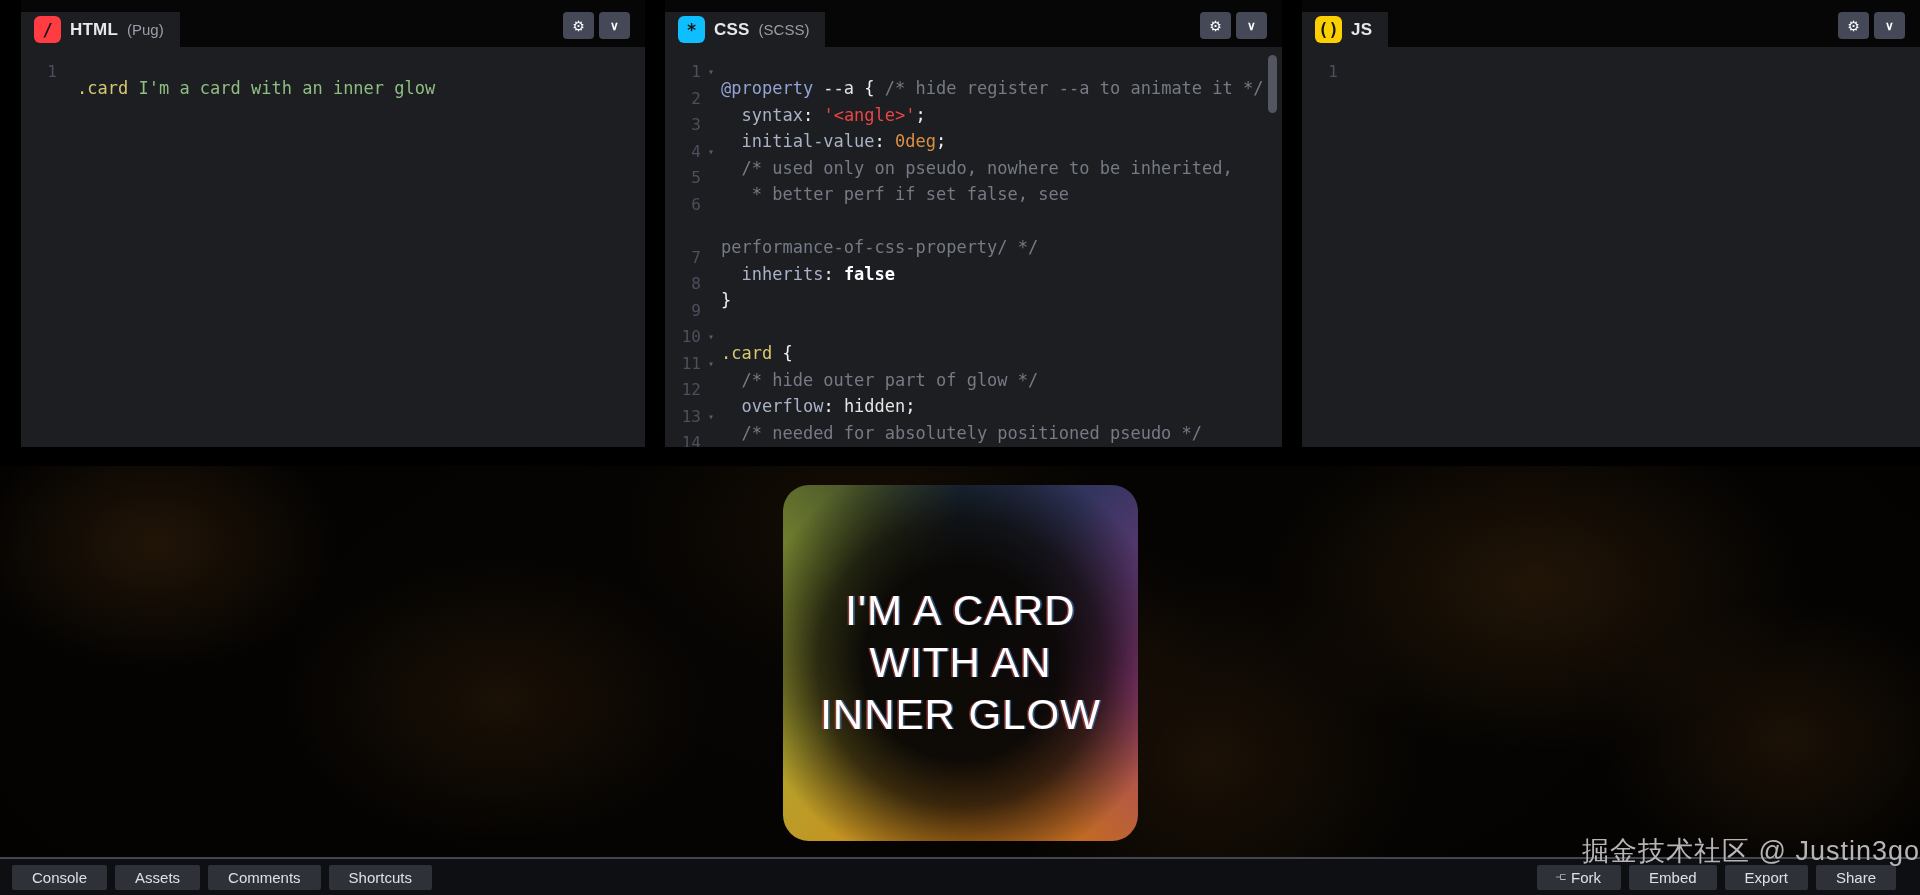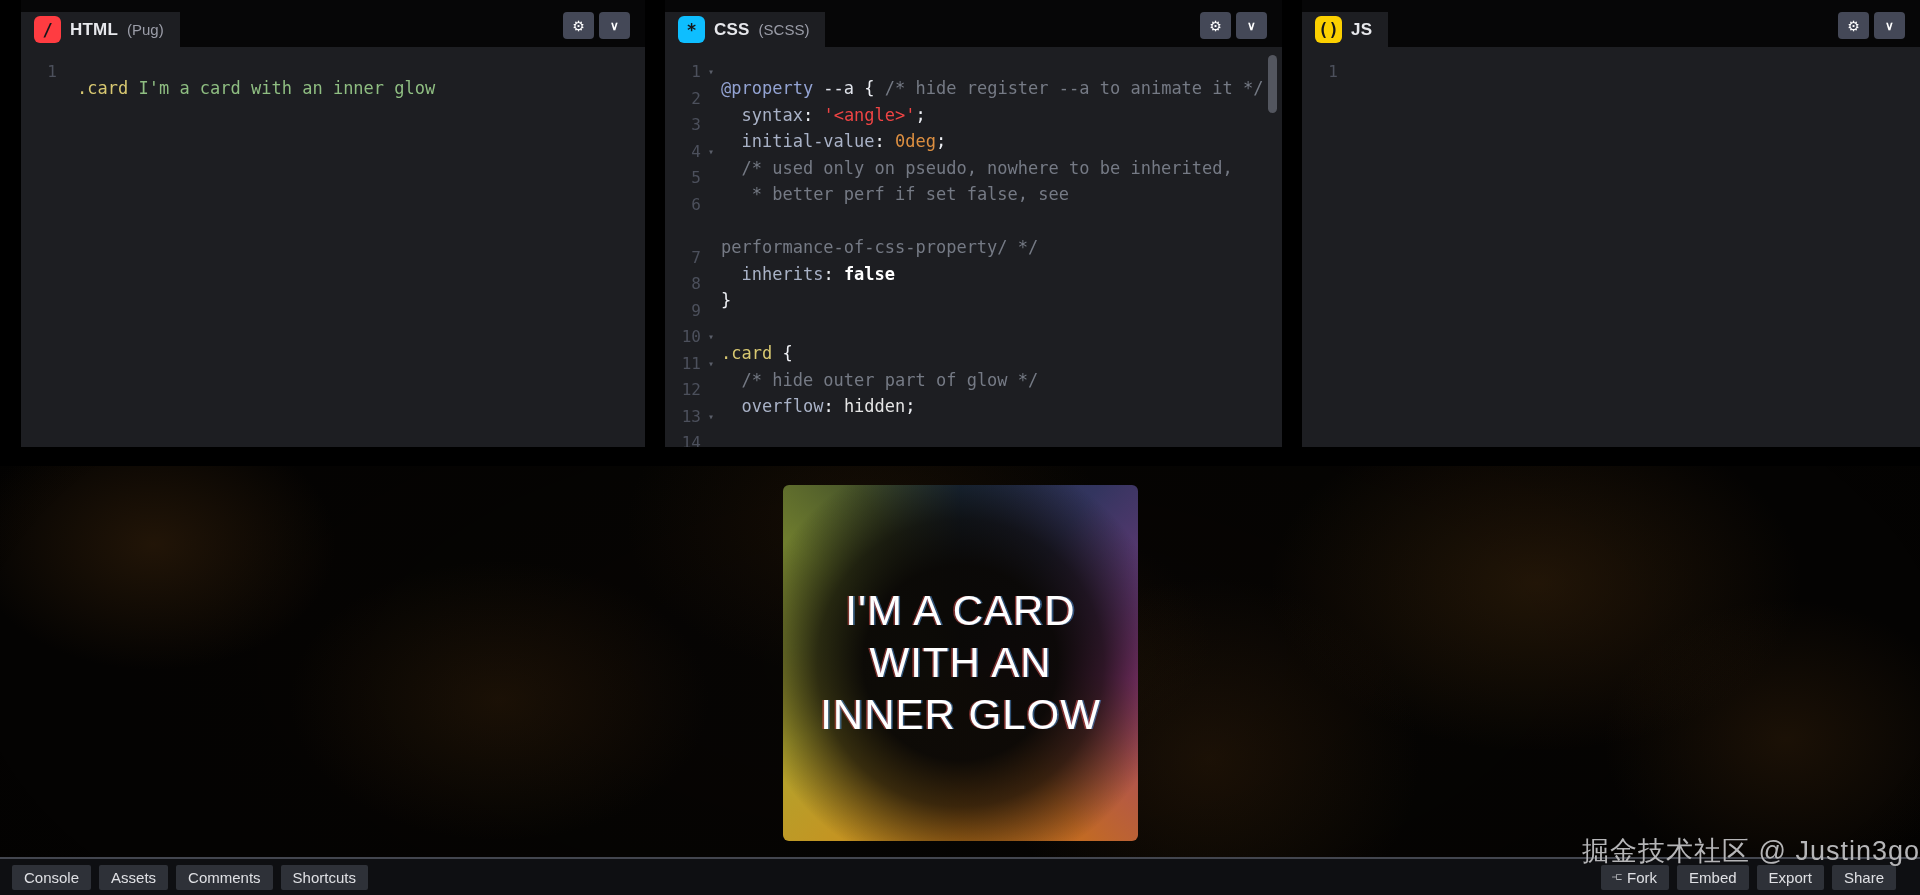--- a/index.html
+++ b/index.html
@@ -42,42 +42,42 @@
   #preview{position:absolute;left:0;top:466px;width:1920px;height:391px;background:#070503;
     background-image:
       radial-gradient(260px 180px at 8% 20%, rgba(82,50,16,.38), rgba(0,0,0,0) 70%),
       radial-gradient(300px 200px at 26% 60%, rgba(70,42,13,.33), rgba(0,0,0,0) 70%),
       radial-gradient(340px 220px at 45% 15%, rgba(60,36,10,.30), rgba(0,0,0,0) 70%),
       radial-gradient(300px 260px at 63% 75%, rgba(76,46,14,.30), rgba(0,0,0,0) 70%),
       radial-gradient(380px 240px at 80% 30%, rgba(84,52,16,.36), rgba(0,0,0,0) 70%),
       radial-gradient(260px 200px at 93% 70%, rgba(72,44,14,.34), rgba(0,0,0,0) 70%),
       radial-gradient(220px 160px at 55% 45%, rgba(52,30,8,.28), rgba(0,0,0,0) 70%),
       radial-gradient(1200px 500px at 50% 50%, rgba(0,0,0,0), rgba(0,0,0,.55) 90%);}
-  #glow-card{position:absolute;left:783px;top:19px;width:355px;height:356px;border-radius:6px;
+  #glow-card{position:absolute;left:783px;top:19px;width:355px;height:356px;border-radius:26px;
     background:
       radial-gradient(65% 65% at 50% 50%, rgba(10,8,6,.98) 42%, rgba(10,8,6,.75) 62%, rgba(10,8,6,0) 92%),
       conic-gradient(from 0deg at 50% 50%,
         #1d3045 0deg, #33355f 38deg, #6b3a79 70deg, #a03e88 95deg,
         #b05350 120deg, #c26a24 145deg, #cd7d1a 180deg, #c49422 215deg,
         #b0a52e 245deg, #8c9433 275deg, #6f7d2e 305deg, #47542a 330deg, #1d3045 360deg);
     display:flex;align-items:center;justify-content:center;}
   #glow-card-inner{text-align:center;color:#fff;font-size:42px;line-height:52px;
     letter-spacing:1px;font-weight:400;
     text-shadow:-1.6px 0 0 rgba(255,90,90,.45), 1.6px 0 0 rgba(90,170,255,.45);}
 
   
   #watermark{position:absolute;right:0;bottom:26px;color:#b5b5b7;font-size:27px;
              letter-spacing:1px;z-index:5;}
 
   
   #footer{position:absolute;left:0;bottom:0;width:1920px;height:38px;background:#0e0f12;
           border-top:2px solid #43464f;box-sizing:border-box;display:flex;
           align-items:center;justify-content:space-between;padding:0 24px 0 12px;}
   .f-group{display:flex;gap:8px;align-items:center;}
-  .f-btn{background:#2e3138;color:#dfe0e4;font-size:15px;padding:4px 12px;border-radius:2px;
+  .f-btn{background:#2e3138;color:#dfe0e4;font-size:15px;padding:4px 20px;border-radius:2px;
          cursor:pointer;display:flex;align-items:center;gap:6px;}
   .f-btn .fk{display:inline-block;transform:rotate(90deg);font-size:14px;line-height:1;}
 </style>
 </head>
 <body>
 
 <div id="canvas">
 
   <div class="panel" id="panel-html">
     <div class="panel-header">
@@ -123,21 +123,21 @@
         <div class="row"><span class="gut">4</span><span class="fold">▾</span><span class="src"><span class="tk-plain">  </span><span class="tk-comment">/* used only on pseudo, nowhere to be inherited,</span></span></div>
         <div class="row"><span class="gut">5</span><span class="fold"></span><span class="src"><span class="tk-plain">  </span><span class="tk-comment"> * better perf if set false, see</span></span></div>
         <div class="row"><span class="gut">6</span><span class="fold"></span></div>
         <div class="row"><span class="gut"></span><span class="fold"></span><span class="src"><span class="tk-comment">performance-of-css-property/ */</span></span></div>
         <div class="row"><span class="gut">7</span><span class="fold"></span><span class="src"><span class="tk-plain">  </span><span class="tk-prop">inherits</span><span class="tk-punct">:</span><span class="tk-plain"> </span><span class="tk-bold">false</span></span></div>
         <div class="row"><span class="gut">8</span><span class="fold"></span><span class="src"><span class="tk-punct">}</span></span></div>
         <div class="row"><span class="gut">9</span><span class="fold"></span><span class="src"></span></div>
         <div class="row"><span class="gut">10</span><span class="fold">▾</span><span class="src"><span class="tk-sel">.card</span><span class="tk-plain"> </span><span class="tk-punct">{</span></span></div>
         <div class="row"><span class="gut">11</span><span class="fold">▾</span><span class="src"><span class="tk-plain">  </span><span class="tk-comment">/* hide outer part of glow */</span></span></div>
         <div class="row"><span class="gut">12</span><span class="fold"></span><span class="src"><span class="tk-plain">  </span><span class="tk-prop">overflow</span><span class="tk-punct">:</span><span class="tk-plain"> </span><span class="tk-val">hidden</span><span class="tk-punct">;</span></span></div>
-        <div class="row"><span class="gut">13</span><span class="fold">▾</span><span class="src"><span class="tk-plain">  </span></span></div>
+        <div class="row"><span class="gut">13</span><span class="fold">▾</span><span class="src"><span class="tk-plain">  </span><span class="tk-comment">/* needed for absolutely positioned pseudo */</span></span></div>
         <div class="row"><span class="gut">14</span><span class="fold"></span><span class="src"><span class="tk-plain">  </span><span class="tk-prop">position</span><span class="tk-punct">:</span><span class="tk-plain"> </span><span class="tk-val">relative</span><span class="tk-punct">;</span></span></div>
       </div>
     <div class="scrollbar"></div>
   </div>
 
   <div class="panel" id="panel-js">
     <div class="panel-header">
       <div class="tab">
         <span class="tab-icon" style="background: rgb(252, 208, 0);">()</span>
         <span class="tab-label">JS</span>

